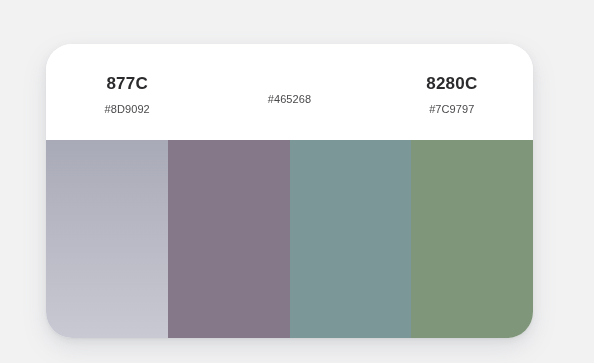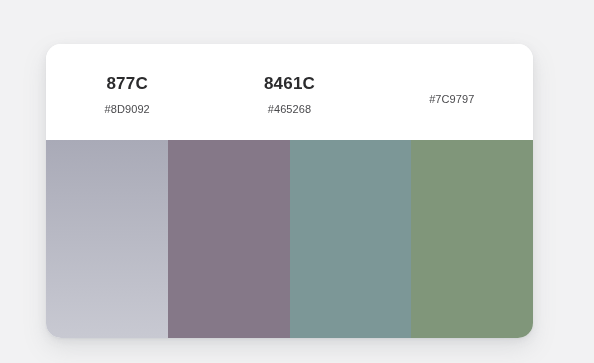--- a/index.html
+++ b/index.html
@@ -88,35 +88,35 @@
   .swatch {
     flex: 1 1 0;
     min-width: 0;
   }
 </style>
 </head>
 <body style="background: rgb(242, 242, 243);">
 
 <div class="stage">
 
-  <div class="palette-card" style="background: rgb(255, 255, 255); border-radius: 15px;">
+  <div class="palette-card" style="background: rgb(255, 255, 255); border-radius: 26px;">
 
     <div class="card-header">
 
       <div class="label-cell">
         <div class="pantone-code">877C</div>
         <div class="hex-code">#8D9092</div>
       </div>
 
       <div class="label-cell">
-        <div class="pantone-code">8461C</div>
         <div class="hex-code">#465268</div>
       </div>
 
       <div class="label-cell">
+        <div class="pantone-code">8280C</div>
         <div class="hex-code">#7C9797</div>
       </div>
 
 
     </div>
 
     <div class="swatch-row">
       <div class="swatch" style="background: linear-gradient(rgb(169, 170, 183) 0%, rgb(200, 201, 210) 100%);"></div>
       <div class="swatch" style="background: rgb(133, 120, 136);"></div>
       <div class="swatch" style="background: rgb(124, 151, 151);"></div>

